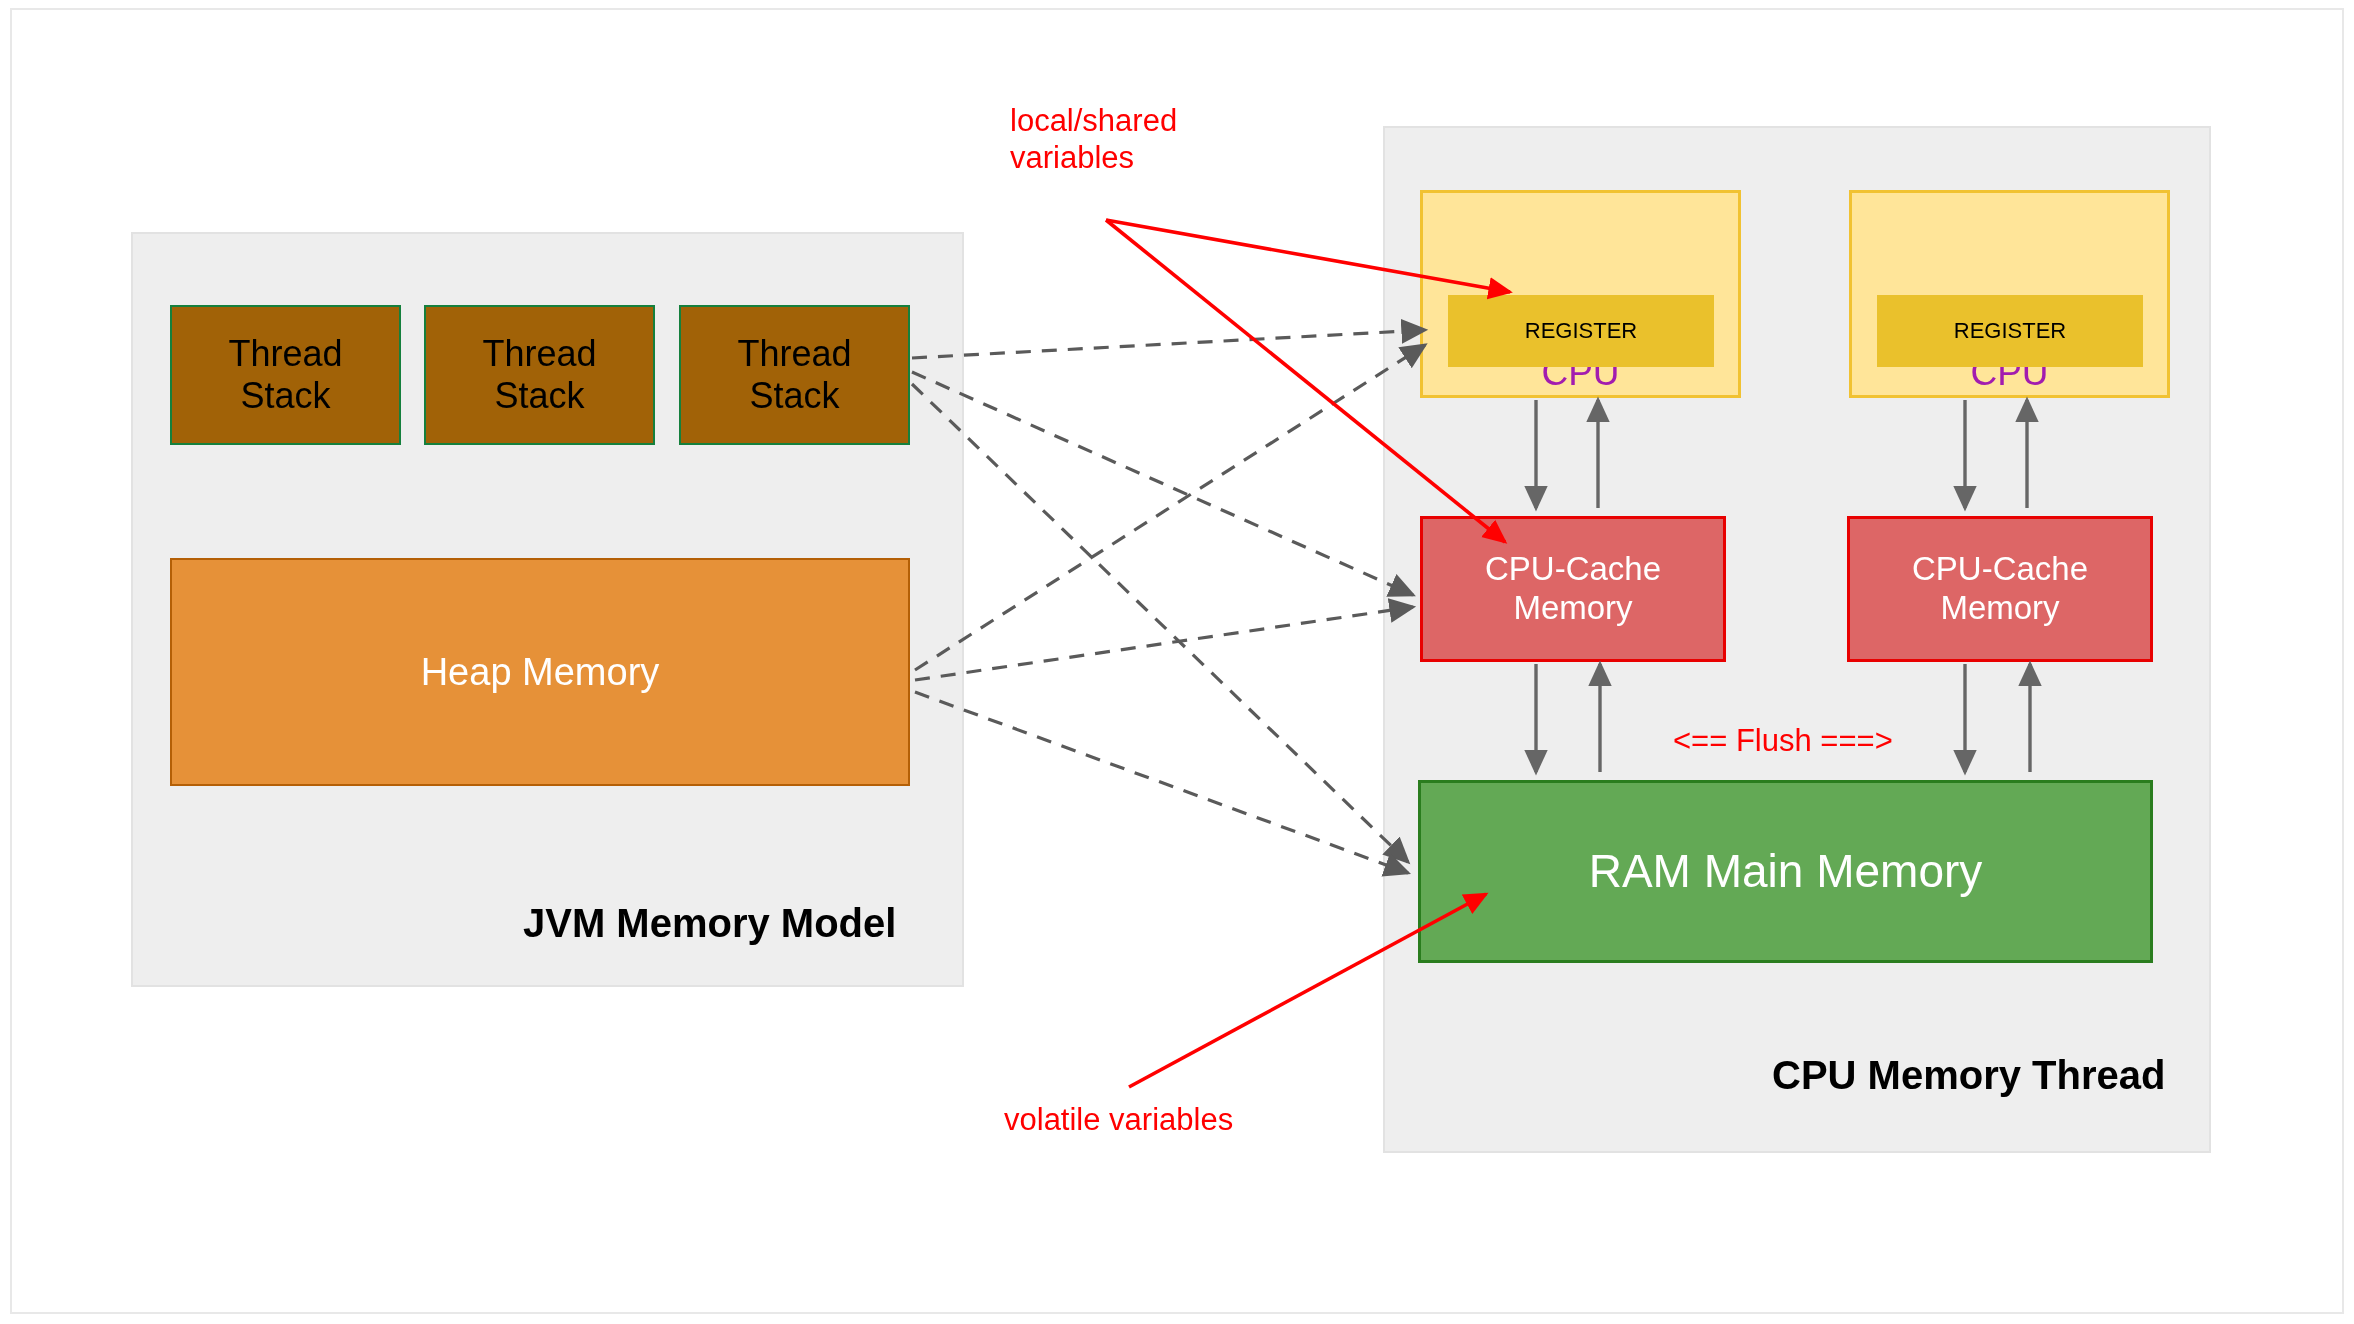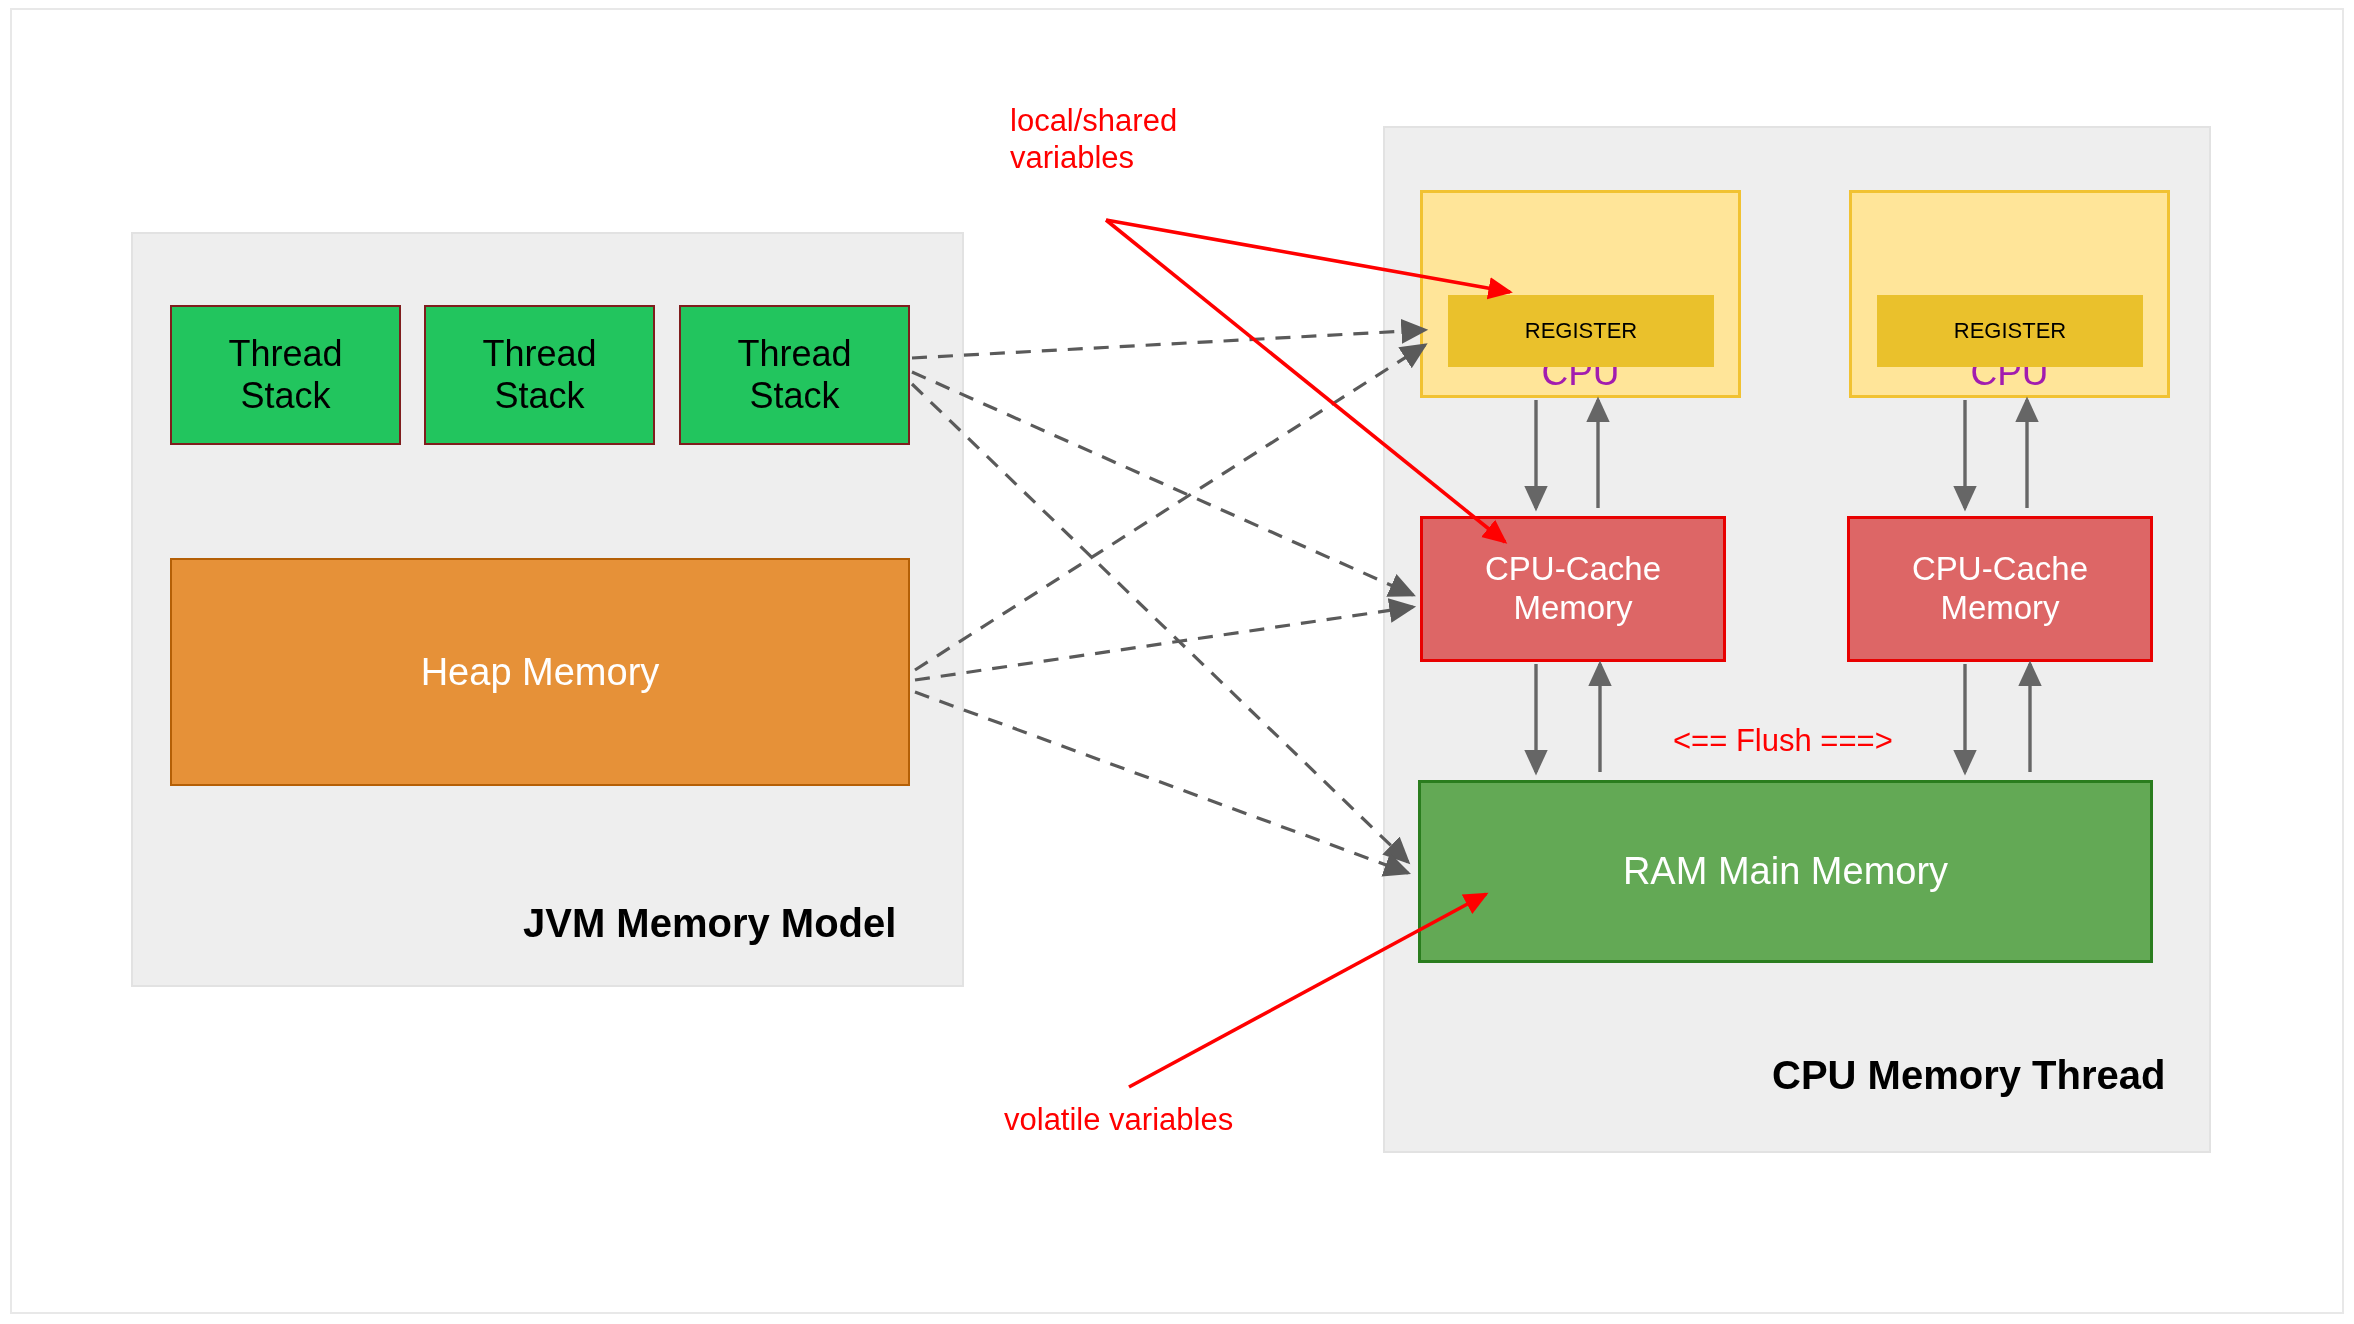--- a/index.html
+++ b/index.html
@@ -47,22 +47,22 @@
     position: absolute;
     box-sizing: border-box;
     display: flex;
     align-items: center;
     justify-content: center;
     text-align: center;
     line-height: 1.18;
   }
 
   .thread-stack {
-    background: #22c55e;
-    border: 2px solid #7f1d1d;
+    background: #a16207;
+    border: 2px solid #15803d;
     color: #000000;
     font-size: 36px;
   }
   .heap {
     background: #e69138;
     border: 2px solid #b45f06;
     color: #ffffff;
     font-size: 38px;
   }
   .cpu {
@@ -83,21 +83,21 @@
     background: #dd6666;
     border: 3px solid #e80000;
     color: #ffffff;
     font-size: 33px;
     align-items: center;
   }
   .ram {
     background: #63a955;
     border: 3px solid #2a7d1e;
     color: #ffffff;
-    font-size: 38px;
+    font-size: 46px;
   }
 
   .annot {
     position: absolute;
     color: #ff0000;
     font-size: 31px;
     line-height: 1.18;
     white-space: nowrap;
   }
   .annot.flush {

